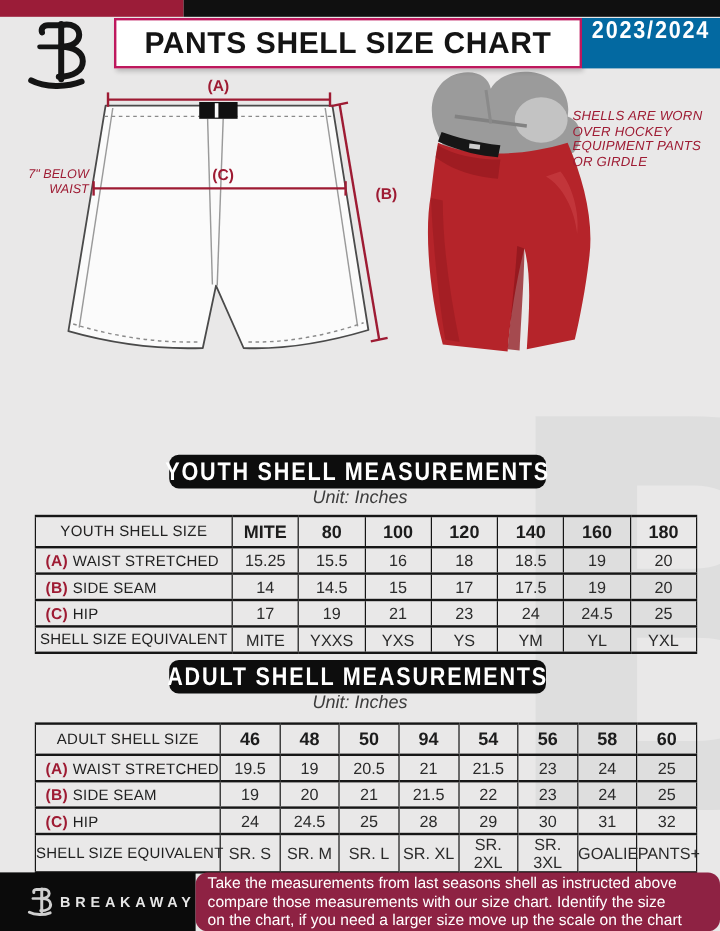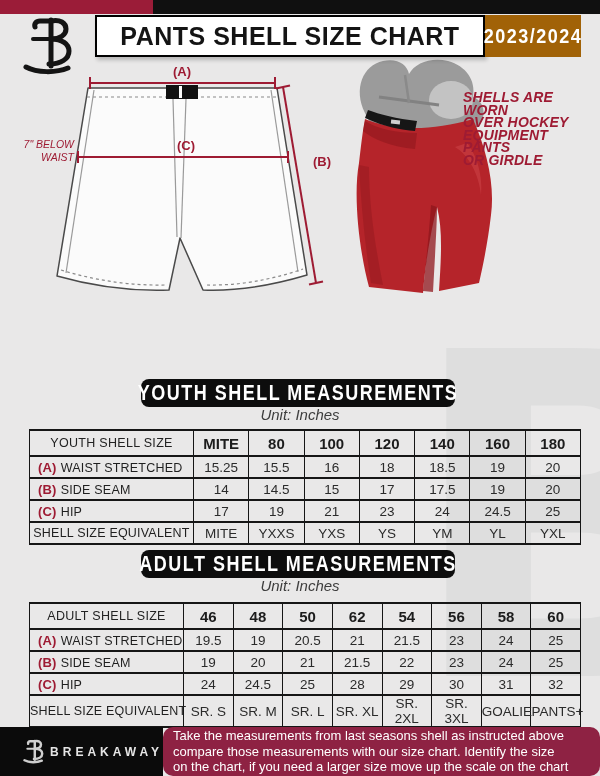--- a/index.html
+++ b/index.html
@@ -4,35 +4,35 @@
 <style>
   html,body{margin:0;padding:0;background:#fff;}
   .page{position:relative;width:600px;height:776px;background:#E9E8E8;overflow:hidden;
         font-family:"Liberation Sans",sans-serif;}
   
   .strip{position:absolute;top:0;height:14px;}
   .strip-maroon{left:0;width:153px;background:#9B1C38;}
   .strip-black{left:153px;width:447px;background:#101010;}
   
   .title-bar{position:absolute;left:95px;top:15px;width:390px;height:42px;background:#fff;
-             border:2px solid #000000;box-sizing:border-box;display:flex;align-items:center;
+             border:2px solid #be185d;box-sizing:border-box;display:flex;align-items:center;
              justify-content:center;box-shadow:2px 3px 4px rgba(0,0,0,.22);z-index:3;}
   .title-bar span{font-size:25px;font-weight:bold;color:#141414;letter-spacing:.5px;white-space:nowrap;}
-  .season{position:absolute;left:485px;top:15px;width:96px;height:42px;background:#a16207;
-          display:flex;align-items:center;justify-content:center;z-index:3;}
+  .season{position:absolute;left:485px;top:15px;width:115px;height:42px;background:#0369a1;
+          display:flex;align-items:flex-start;justify-content:center;z-index:3;}
   .season span{color:#fff;font-weight:bold;font-size:18px;letter-spacing:1.5px;transform:scaleY(1.12);white-space:nowrap;}
   .logo-top{position:absolute;left:20px;top:16px;z-index:3;}
   
   .watermark{position:absolute;left:405px;top:295px;font-size:450px;line-height:1;font-weight:bold;
              color:#DEDEDE;z-index:0;font-family:"DejaVu Sans",sans-serif;user-select:none;}
   
   .diagram{position:absolute;left:20px;top:60px;z-index:1;}
   .photo{position:absolute;left:335px;top:55px;z-index:1;}
-  .photo-caption{position:absolute;left:463px;top:91px;width:110px;color:#9E1B33;font-size:14px;
-                 line-height:12.5px;font-style:italic;font-weight:bold;white-space:pre-line;
+  .photo-caption{position:absolute;left:477px;top:91px;width:110px;color:#9E1B33;font-size:11px;
+                 line-height:12.5px;font-style:italic;font-weight:normal;white-space:pre-line;
                  letter-spacing:.2px;z-index:1;}
   
   .notice{position:absolute;left:0;top:316px;width:600px;height:62px;background:#8E2243;z-index:2;
           display:flex;align-items:center;justify-content:center;}
   .notice div{color:#fff;font-size:14px;line-height:20.5px;text-align:center;white-space:pre-line;}
   
   .section-banner{position:absolute;left:141px;width:314px;height:28px;background:#0d0d0d;
                   border-radius:8px;display:flex;align-items:center;justify-content:center;z-index:2;}
   .section-banner span{color:#fff;font-weight:bold;font-size:18px;letter-spacing:1.5px;
                        transform:scaleY(1.18);white-space:nowrap;}
@@ -214,21 +214,21 @@
     <span>ADULT SHELL MEASUREMENTS</span>
   </div>
   <div class="unit unit-adult">Unit: Inches</div>
   <table class="adult-table">
       <thead>
         <tr>
           <th class="corner">ADULT SHELL SIZE</th>
           <th>46</th>
           <th>48</th>
           <th>50</th>
-          <th>62</th>
+          <th>94</th>
           <th>54</th>
           <th>56</th>
           <th>58</th>
           <th>60</th>
         </tr>
       </thead>
       <tbody>
         <tr>
           <td class="rowlabel"><span class="pfx">(A)</span><span>WAIST STRETCHED</span></td>
           <td class="val">19.5</td>

